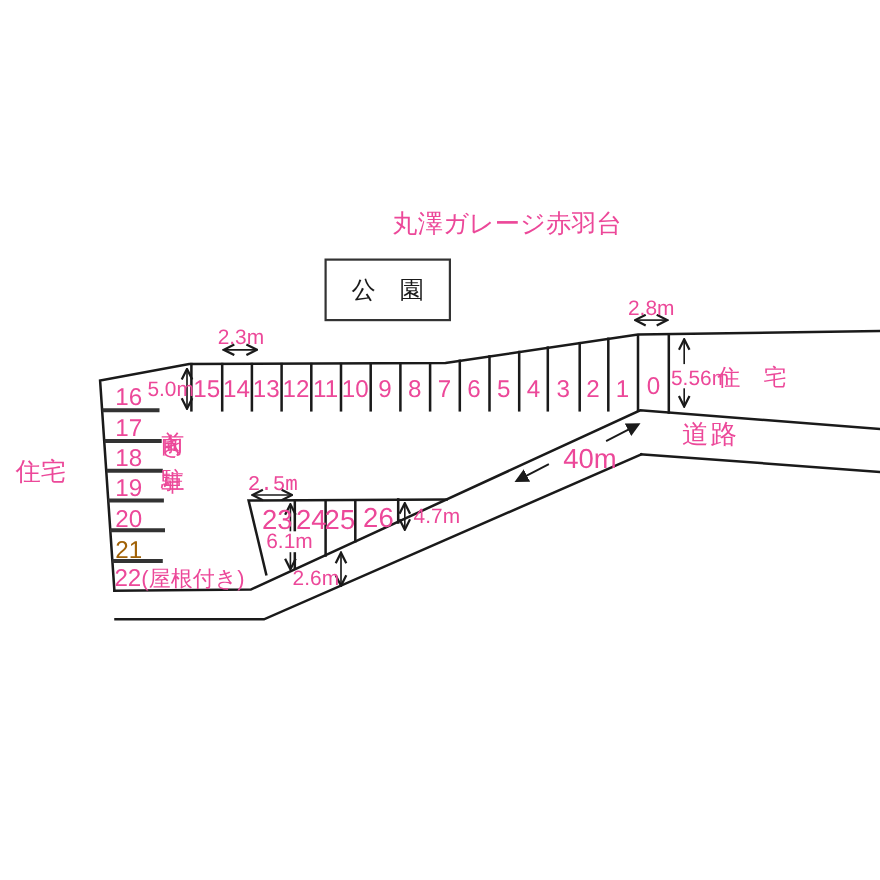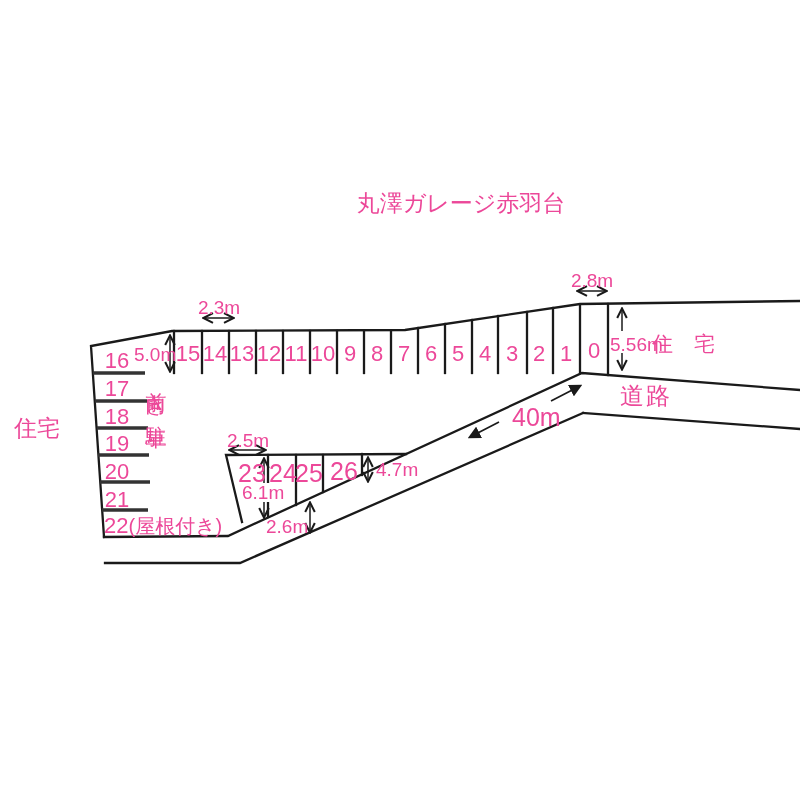--- a/index.html
+++ b/index.html
@@ -6,21 +6,21 @@
   #stage{
     position:relative;width:800px;height:800px;background:#ffffff;overflow:hidden;
     font-family:"Liberation Sans","DejaVu Sans",sans-serif;color:#1a1a1a;
   }
   #plan-svg{position:absolute;left:0;top:0;}
   .txt{position:absolute;line-height:1;white-space:nowrap;color:#ec4899;}
   .ctr{transform:translateX(-50%);}
   .num{font-size:22px;}
   .bnum{font-size:25px;}
   .dim{font-size:19px;}
-  .red{color:#ec4899;}
+  .red{color:#a16207;}
   .vert{
     writing-mode:vertical-rl;text-orientation:upright;
     font-size:21px;letter-spacing:3px;line-height:1;
   }
   #park-box{
     position:absolute;left:295px;top:235px;width:115px;height:57px;
     border:2px solid #333;box-sizing:border-box;
     display:flex;align-items:center;justify-content:center;font-size:22px;
   }
   #dim-61{background:#fff;padding:0 1px;}
@@ -101,26 +101,29 @@
     </g>
 
     <g stroke="#1a1a1a" stroke-width="1.7" fill="none">
       <line x1="551" y1="401" x2="580" y2="386" marker-end="url(#mS)"></line>
       <line x1="499" y1="422" x2="470" y2="437" marker-end="url(#mS)"></line>
     </g>
   </svg>
 
   <div class="txt ctr" style="left:461px;top:192px;font-size:23px;">丸澤ガレージ赤羽台</div>
 
+  <div id="park-box">
+    <span>公　園</span>
+  </div>
 
   <div class="txt dim ctr" style="left:592px;top:271px;">2.8m</div>
   <div class="txt dim ctr" style="left:219px;top:298px;">2.3m</div>
   <div class="txt dim" style="left:134px;top:345px;">5.0m</div>
   <div class="txt dim" style="left:610px;top:335px;">5.56m</div>
-  <div class="txt dim ctr" style="left:248px;top:431px;">2.5m</div>
+  <div class="txt dim ctr" style="left:248px;top:431px;font-family:Liberation Mono, monospace;">2.5m</div>
   <div class="txt dim" id="dim-61" style="left:241px;top:483px;">6.1m</div>
   <div class="txt dim" style="left:376px;top:460px;">4.7m</div>
   <div class="txt dim" style="left:266px;top:517px;">2.6m</div>
   <div class="txt" style="left:512px;top:405px;font-size:25px;">40m</div>
 
   <div class="txt" style="left:14px;top:417px;font-size:23px;">住宅</div>
   <div class="txt" style="left:652px;top:333px;font-size:21px;">住　宅</div>
   <div class="txt" style="left:620px;top:384px;font-size:24px;letter-spacing:2px;">道路</div>
   <div class="txt vert" style="left:146px;top:375px;">前向き駐車</div>
 

